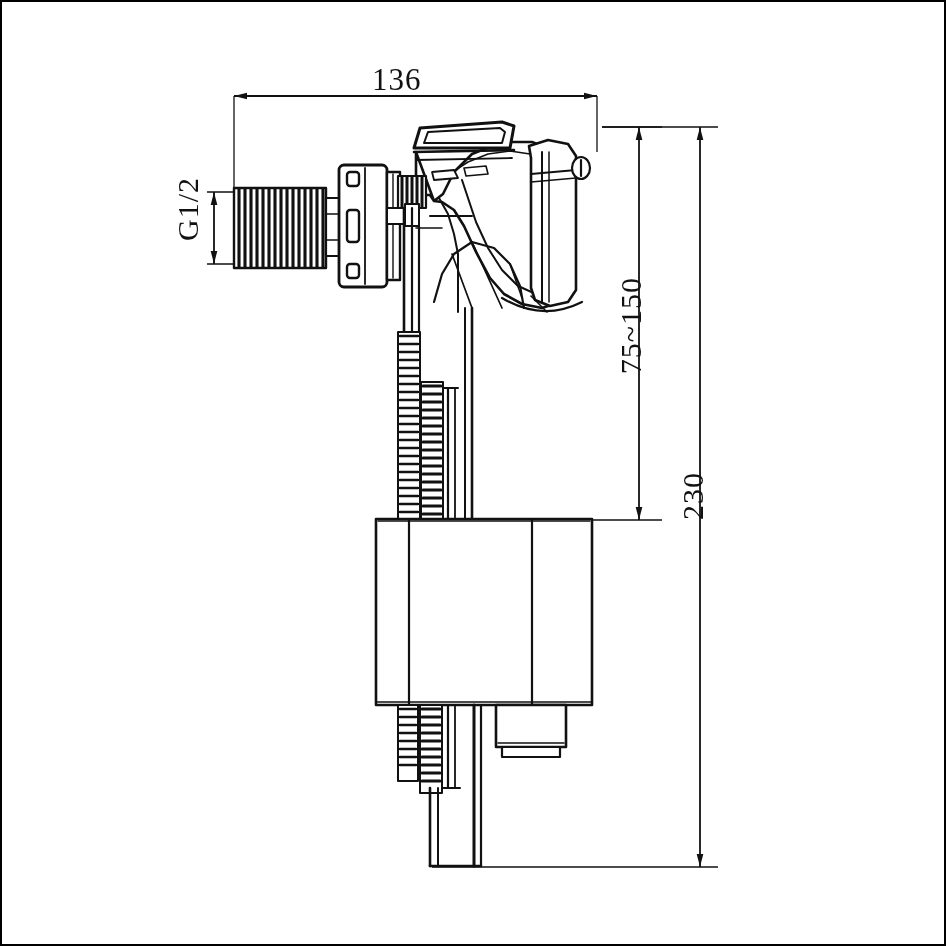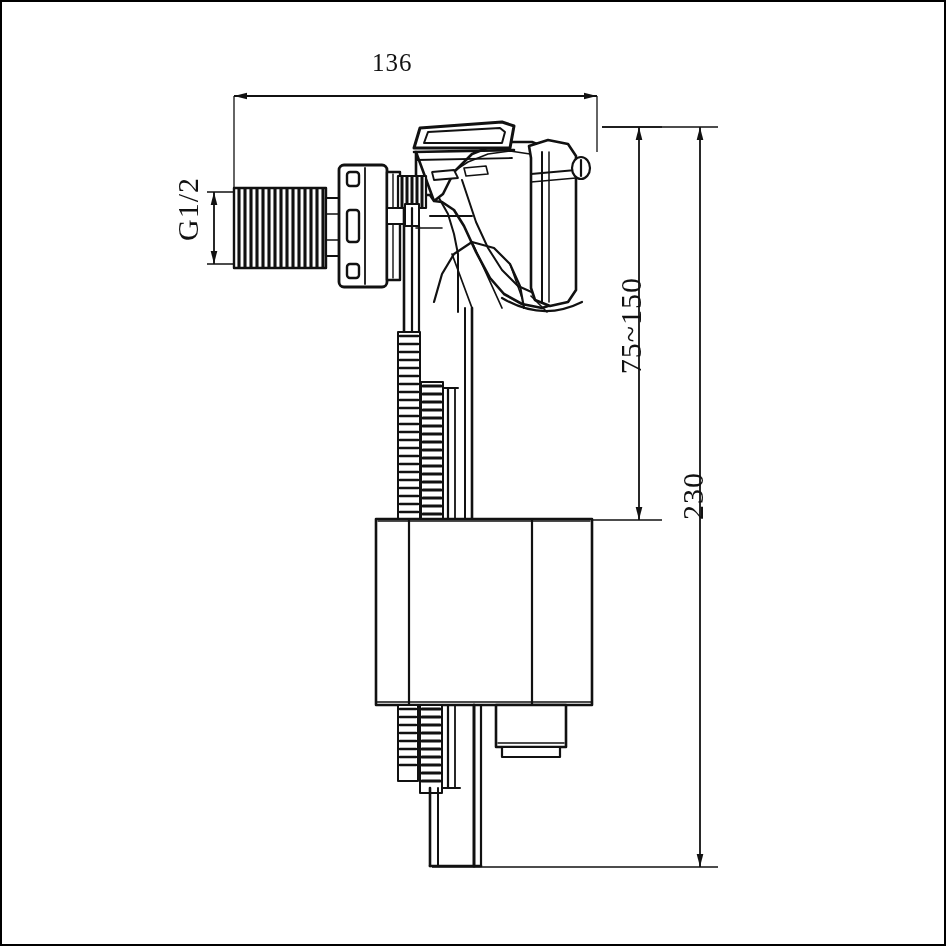--- a/index.html
+++ b/index.html
@@ -22,22 +22,22 @@
   }
   .dim-label{
     position:absolute;
     font-family:"Liberation Serif", serif;
     color:#111111;
     white-space:nowrap;
     line-height:1;
     user-select:none;
   }
   #label-136{
-    left:370px;top:48px;
-    font-size:25px;
+    left:370px;top:62px;
+    font-size:31px;
     letter-spacing:1px;
   }
   #label-g12{
     left:171px;top:175px;
     font-size:30px;
     writing-mode:vertical-rl;
     transform:rotate(180deg);
     letter-spacing:1px;
   }
   #label-75-150{

